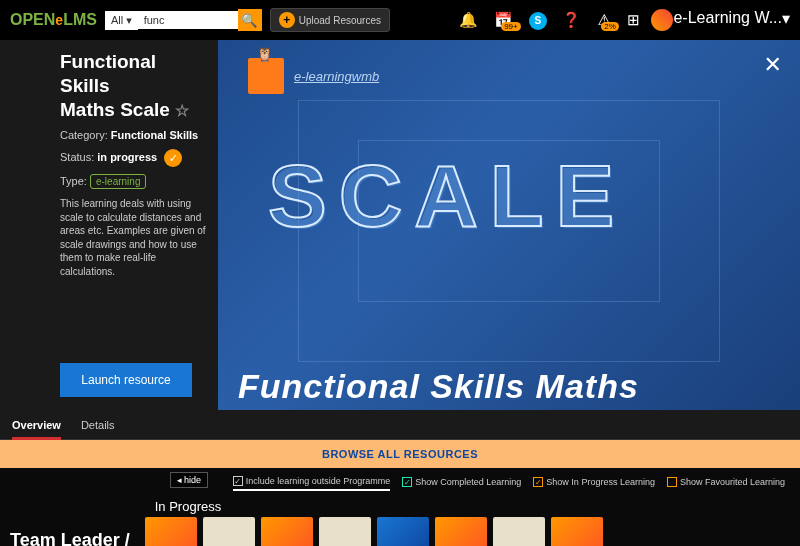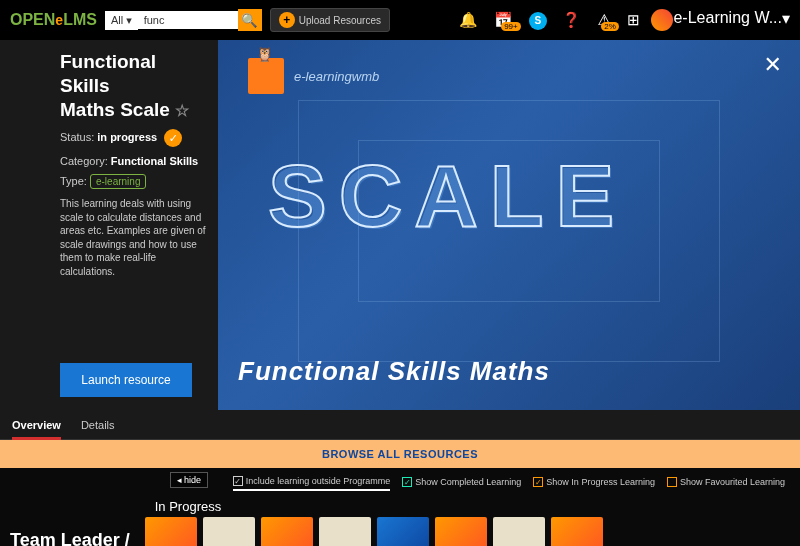--- a/index.html
+++ b/index.html
@@ -38,23 +38,23 @@
 
 .hero { flex: 1; position: relative; background: linear-gradient(135deg, #1e4a8c 0%, #2a5fa8 40%, #1a3f7a 100%); overflow: hidden; }
 .blueprint-lines { position: absolute; inset: 0; opacity: 0.25; }
 .blueprint-lines::before, .blueprint-lines::after { content: ''; position: absolute; border: 1px solid #89b8e8; }
 .blueprint-lines::before { left: 80px; top: 60px; width: 420px; height: 260px; }
 .blueprint-lines::after { left: 140px; top: 100px; width: 300px; height: 160px; }
 .close-x { position: absolute; top: 12px; right: 18px; color: #fff; font-size: 22px; cursor: pointer; }
 .owlbox { position: absolute; top: 18px; left: 30px; display: flex; align-items: center; gap: 10px; }
 .box-shape { width: 36px; height: 36px; background: #ff7b1a; border-radius: 2px; position: relative; }
 .box-shape::before { content: '🦉'; position: absolute; top: -12px; left: 8px; font-size: 14px; }
-.hero-brand { color: #b8d4f0; font-size: 13px; font-style: italic; }
+.hero-brand { color: #b8d4f0; font-size: 13px; font-style: italic; text-decoration: underline; }
 .scale-text { position: absolute; top: 105px; left: 50px; font-size: 88px; font-weight: 900; letter-spacing: 12px; color: transparent; -webkit-text-stroke: 2px #d8ebff; text-shadow: 2px 2px 0 rgba(100,160,230,0.4); font-family: Impact, sans-serif; }
-.hero-subtitle { position: absolute; bottom: 23px; left: 20px; font-size: 26px; font-weight: 900; font-style: italic; color: #fff; font-family: Impact, sans-serif; letter-spacing: 1px; }
+.hero-subtitle { position: absolute; bottom: 4px; left: 20px; font-size: 34px; font-weight: 900; font-style: italic; color: #fff; font-family: Impact, sans-serif; letter-spacing: 1px; }
 
 
 .tabs { background: #1a1a1a; padding: 0 12px; display: flex; gap: 20px; border-bottom: 1px solid #333; height: 30px; align-items: center; }
 .tab { font-size: 11px; color: #ccc; cursor: pointer; padding: 8px 0; position: relative; }
 .tab.active { color: #fff; font-weight: bold; }
 .tab.active::after { content: ''; position: absolute; bottom: -1px; left: 0; right: 0; height: 3px; background: #d32f2f; }
 
 
 .browse-bar { background: #fdba74; color: #0d47a1; font-size: 11px; font-weight: bold; padding: 8px; text-align: center; letter-spacing: 0.5px; }
 
@@ -111,24 +111,24 @@
   </div>
 </div>
 
 <div class="main">
   <div class="sidebar">
     <div class="title">
       <span>Functional Skills</span><br>
       <span>Maths Scale</span>
       <span class="star">☆</span>
     </div>
+    <div class="meta-row"><span>Category:</span> <strong>Functional Skills</strong></div>
     <div class="meta-row"><span>Status:</span> <strong>in progress</strong>
       <span class="status-badge">✓</span>
     </div>
-    <div class="meta-row"><span>Category:</span> <strong>Functional Skills</strong></div>
     <div class="meta-row"><span>Type:</span> <span class="type-pill">e-learning</span></div>
     <div class="description">This learning deals with using scale to calculate distances and areas etc. Examples are given of scale drawings and how to use them to make real-life calculations.</div>
     <button class="launch-btn">Launch resource</button>
   </div>
 
   <div class="hero">
     <div class="blueprint-lines"></div>
     <span class="close-x">✕</span>
     <div class="owlbox">
       <div class="box-shape"></div>

